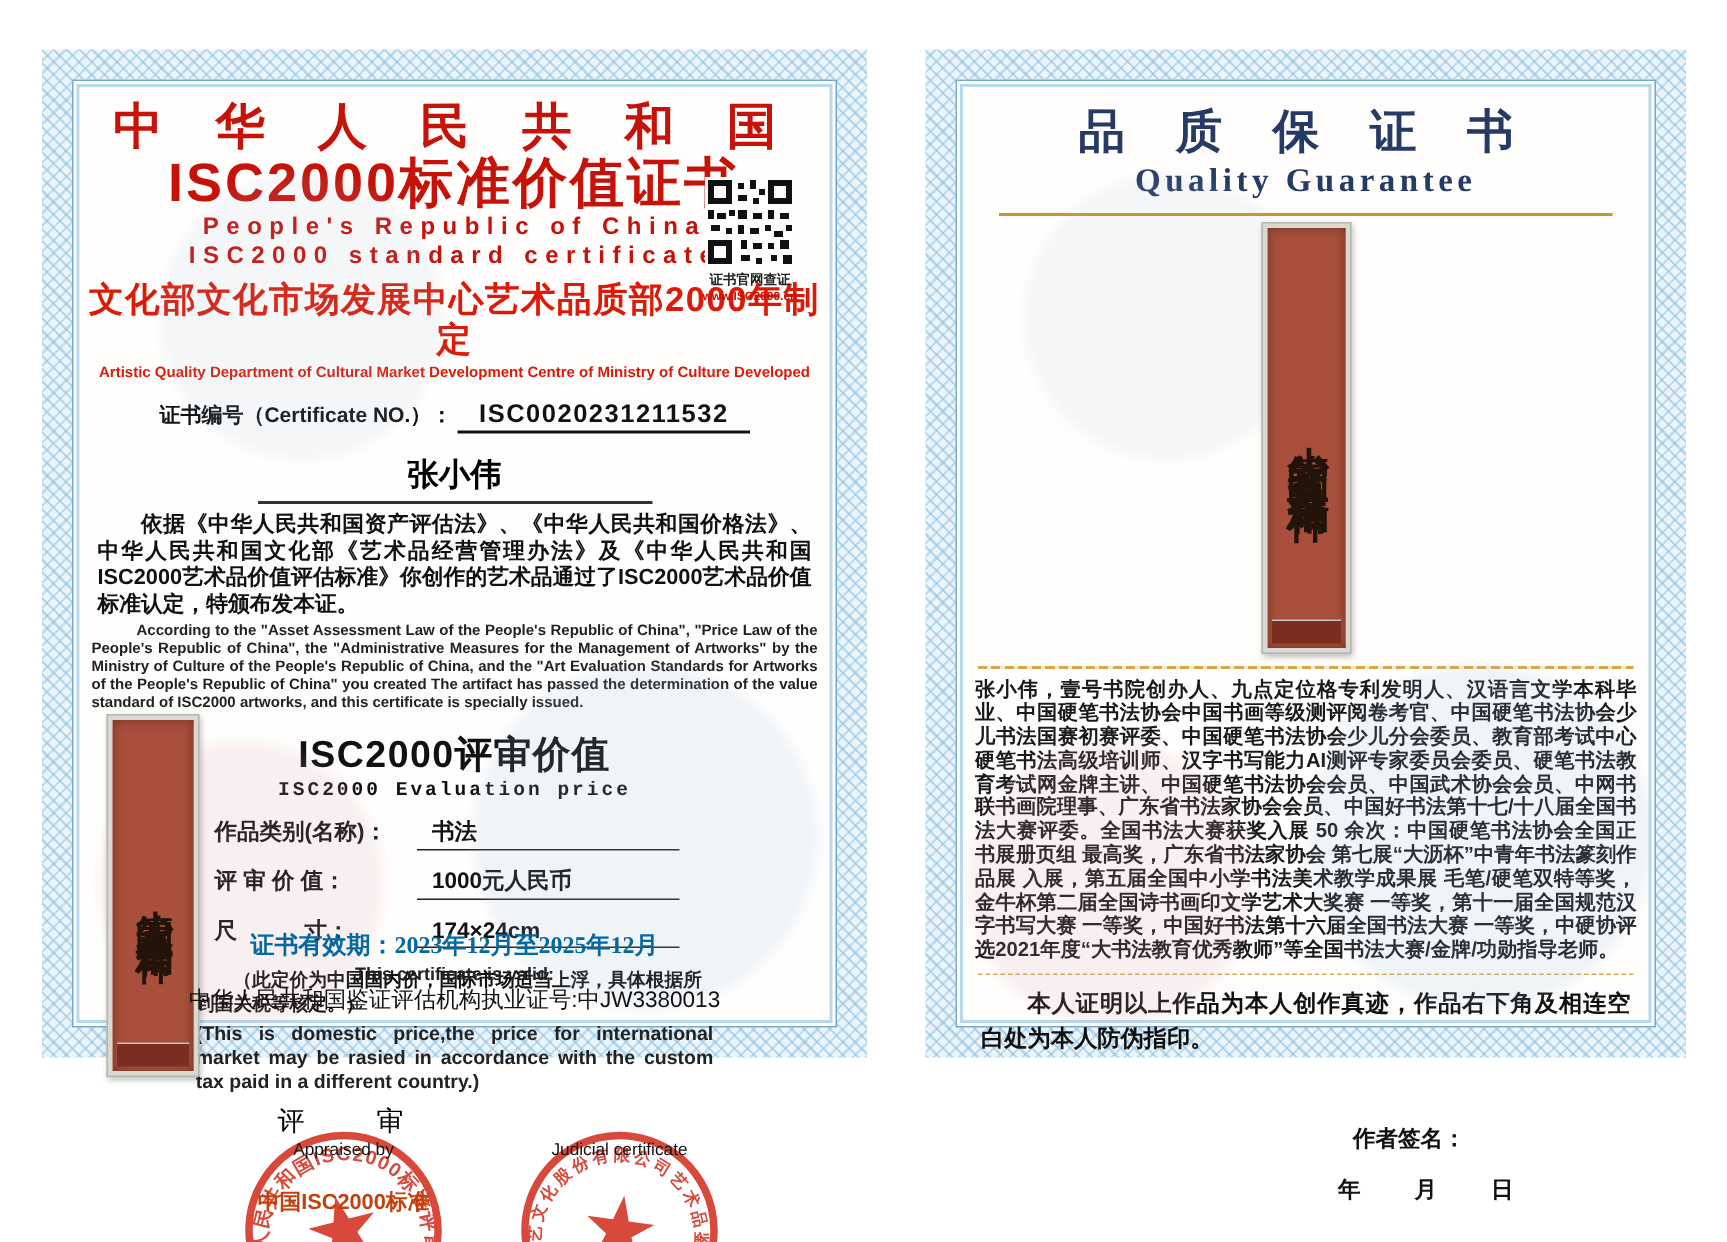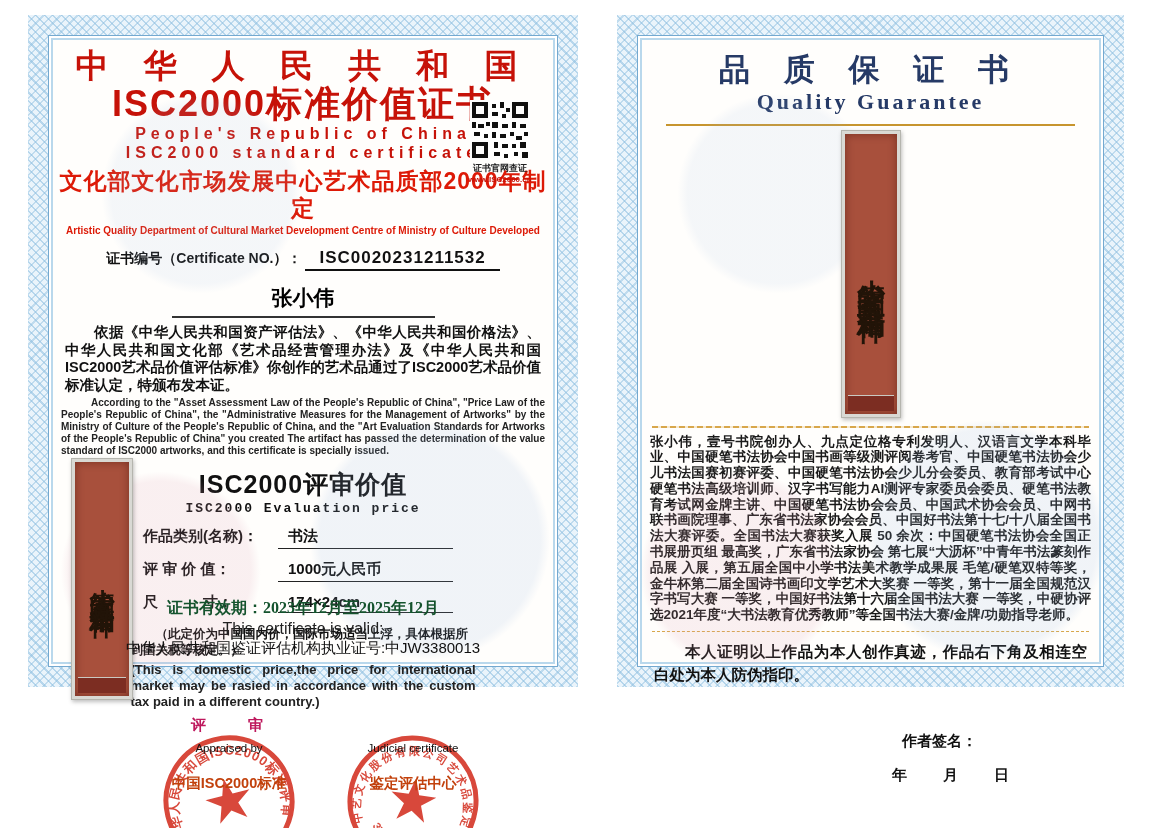--- a/index.html
+++ b/index.html
@@ -1,21 +1,21 @@
 <!DOCTYPE html>
 <html><head>
 <meta charset="utf-8">
 <style>
   * { margin:0; padding:0; box-sizing:border-box; }
   html,body { width:1151px; height:828px; overflow:hidden; background:#ffffff;
     font-family:"Liberation Sans", sans-serif; }
   body { position:relative; }
 
   
-  .cert { position:absolute; top:15px; height:672px; padding:20px;
+  .cert { position:absolute; top:33px; height:672px; padding:20px;
     background:
       repeating-linear-gradient(45deg, rgba(140,190,224,.55) 0 1.5px, rgba(255,255,255,0) 1.5px 6px),
       repeating-linear-gradient(-45deg, rgba(140,190,224,.55) 0 1.5px, #eaf4fb 1.5px 6px); }
   .cert-left  { left:28px;  width:550px; }
   .cert-right { left:617px; width:507px; }
   .cert-inner { position:relative; width:100%; height:100%; background:#fffefc;
     border:1px solid #74a9d0; box-shadow: inset 0 0 0 2px #ffffff, inset 0 0 0 4px #b9d8ec; }
   .cert-inner::before { content:""; position:absolute; inset:0; pointer-events:none;
     background:
       radial-gradient(circle at 22% 85%, rgba(216,150,170,.14) 0 90px, transparent 100px),
@@ -60,32 +60,32 @@
     padding:0 0 2px 10px; }
 
   .note-cn { width:345px; margin:13px auto 0; text-align:left; text-indent:2em;
     font-size:12.5px; line-height:16px; font-weight:bold; color:#111; }
   .note-en { width:345px; margin:4px auto 0; text-align:justify;
     font-size:13px; line-height:16px; font-weight:bold; color:#222; }
 
   .seal-row { display:flex; justify-content:space-around; padding:0 52px 0 88px;
     margin-top:6px; height:152px; }
   .seal-col { position:relative; width:200px; }
-  .seal-h { font-size:15px; font-weight:bold; color:#be185d; letter-spacing:4px; }
+  .seal-h { font-size:18px; font-weight:normal; color:#000000; letter-spacing:4px; }
   .seal-by { position:absolute; top:26px; left:0; right:0; z-index:2;
     font-size:11.5px; font-weight:normal; color:#111; }
   .seal-org { position:absolute; top:58px; left:-18px; right:-18px; z-index:2;
     font-size:14.5px; line-height:19px; font-weight:bold; color:#c2410c; }
   .stampsvg { position:absolute; top:16px; left:50%; margin-left:-69px; z-index:1; opacity:.92; }
   .rot-a { transform:rotate(-14deg); }
   .rot-b { transform:rotate(8deg); }
 
   .bottom-block { position:absolute; left:0; right:0; bottom:8px; z-index:3; text-align:center; }
-  .validity { font-family:"Liberation Serif", serif; font-size:16px; font-weight:bold; color:#14532d; }
-  .valid-en { font-size:16px; font-weight:normal; color:#222; margin-top:1px; }
+  .validity { font-family:"Liberation Serif", serif; font-size:16px; font-weight:bold; color:#0369a1; }
+  .valid-en { font-size:12px; font-weight:bold; color:#222; margin-top:1px; }
   .license  { font-size:15px; color:#111; margin-top:1px; }
 
   
   .scroll-art { position:absolute; background:#d9d9d4; border:1px solid #b5b5ae;
     padding:3px; box-shadow:1px 2px 4px rgba(0,0,0,.25); }
   .scroll-paper { width:100%; height:100%; background:#a8503c; position:relative;
     display:flex; justify-content:center;
     box-shadow: inset 0 0 8px rgba(60,10,5,.45); }
   .scroll-text { writing-mode:vertical-rl; text-orientation:upright;
     color:#221408; font-weight:bold; font-family:"Liberation Serif", serif; }
@@ -238,21 +238,20 @@
           <circle cx="69" cy="69" r="63" fill="none" stroke="#d5392b" stroke-width="5"></circle>
           <path d="M69 46 L74.3 62.5 L91.6 62.5 L77.6 72.6 L83 89 L69 78.9 L55 89 L60.4 72.6 L46.4 62.5 L63.7 62.5 Z" fill="#d5392b"></path>
           <text class="stamp-text" font-size="11">
             <textPath href="#s2ring" textLength="252">中艺文化股份有限公司艺术品鉴定评估中心</textPath>
           </text>
           <text class="stamp-text" font-size="11">
             <textPath href="#s2bot" startOffset="4">3706033136660</textPath>
           </text>
         </svg>
         <div class="seal-org">
-          <div>鉴定评估中心</div>
         </div>
       </div>
     </div>
 
     <div class="bottom-block">
       <div class="validity">证书有效期：2023年12月至2025年12月</div>
       <div class="valid-en">This certificate is valid:</div>
       <div class="license">中华人民共和国鉴证评估机构执业证号:中JW3380013</div>
     </div>
 

